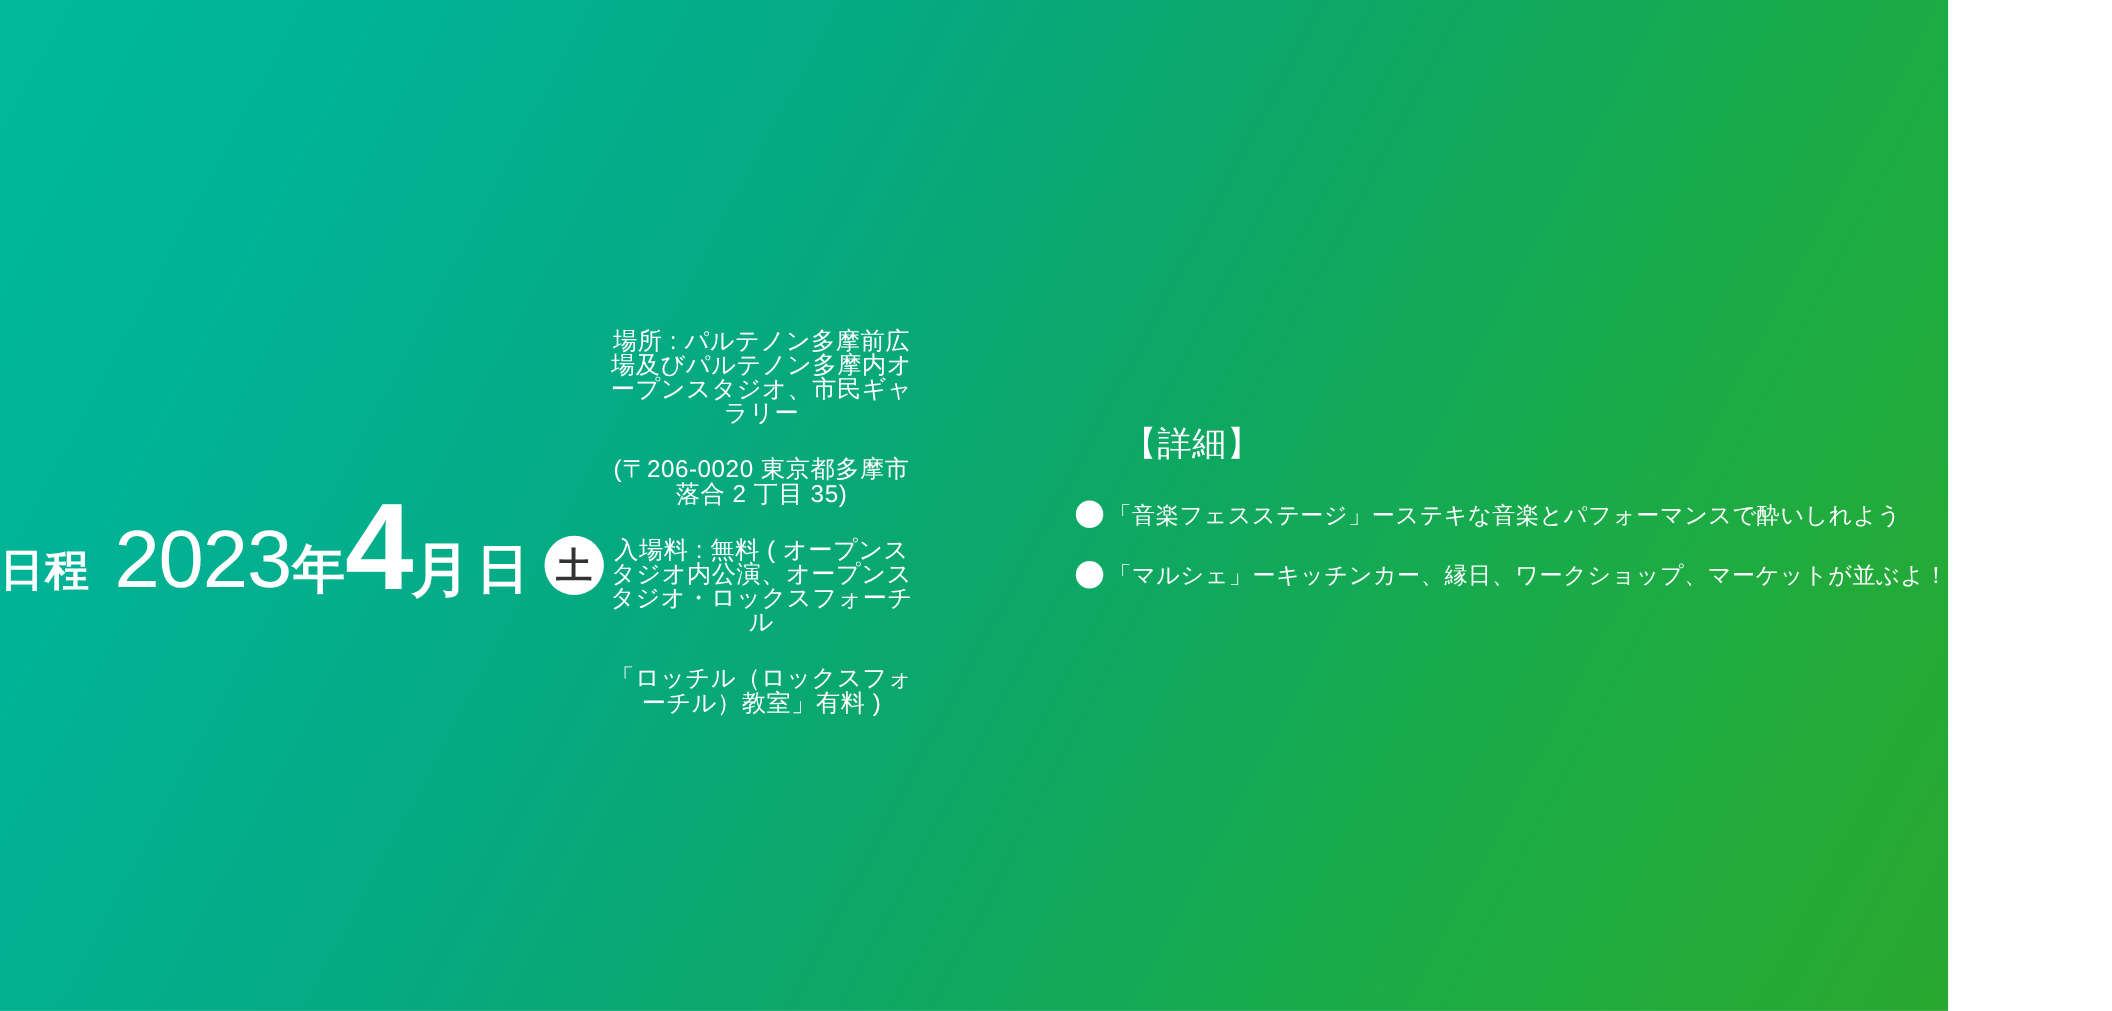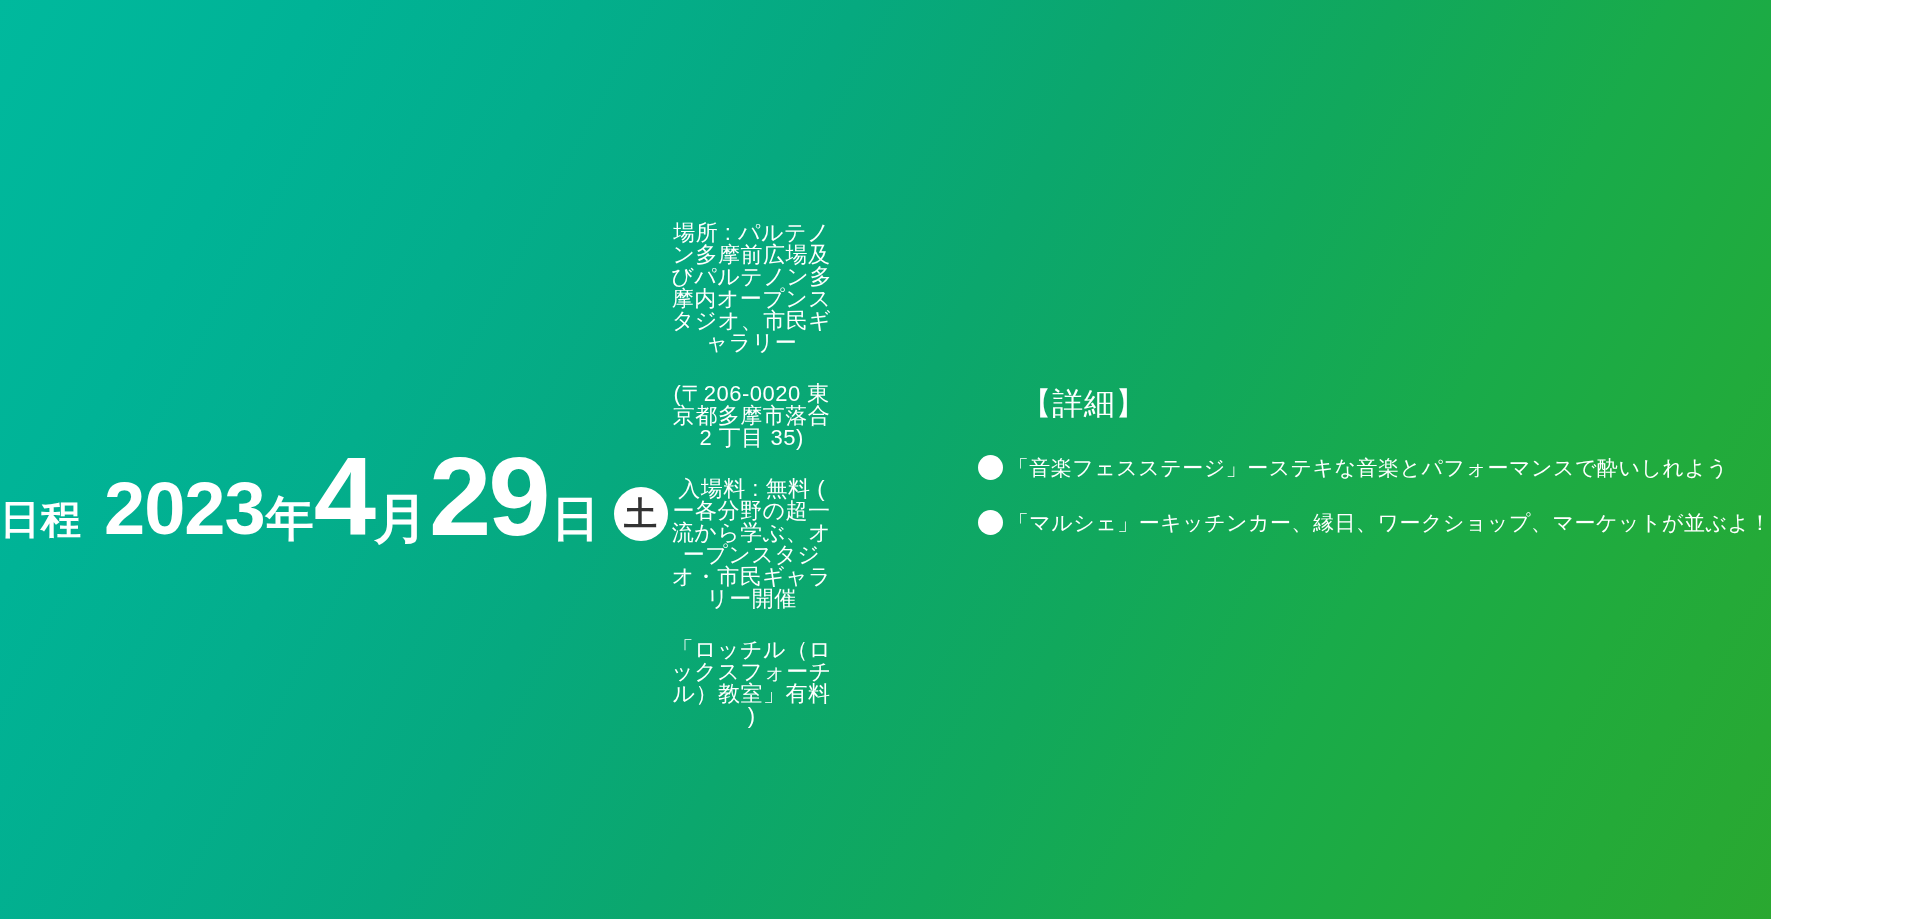--- a/index.html
+++ b/index.html
@@ -45,21 +45,21 @@
   }
   .date-label {
     font-size: 40px;
     font-weight: 700;
     letter-spacing: 1px;
     padding-bottom: 14px;
     margin-right: 22px;
   }
   .date-year {
     font-size: 74px;
-    font-weight: 700;
+    font-weight: 400;
     letter-spacing: -1px;
     padding-bottom: 7px;
     text-align: right;
   }
   .date-kanji-year {
     font-size: 48px;
     font-weight: 800;
     padding-bottom: 10px;
     margin-left: 1px;
   }
@@ -154,29 +154,28 @@
 <body>
 
 <div id="poster">
 
   <div class="date-block">
     <span class="date-label">日程</span>
     <span class="date-year">2023</span>
     <span class="date-kanji-year">年</span>
     <span class="date-big">4</span>
     <span class="date-kanji-month">月</span>
-    <span class="date-big">29</span>
     <span class="date-kanji-day">日</span>
     <span class="weekday-badge">土</span>
   </div>
 
   <div class="info-block">
     <div class="info-line">場所 : パルテノン多摩前広場及びパルテノン多摩内オープンスタジオ、市民ギャラリー</div>
     <div class="info-line">(〒206-0020 東京都多摩市落合 2 丁目 35)</div>
-    <div class="info-line">入場料 : 無料 ( ー各分野の超一流から学ぶ、オープンスタジオ・市民ギャラリー開催</div>
+    <div class="info-line">入場料 : 無料 ( オープンスタジオ内公演、オープンスタジオ・ロックスフォーチル</div>
     <div class="info-line">「ロッチル（ロックスフォーチル）教室」有料 )</div>
   </div>
 
   <div class="details-block">
     <div class="details-heading">【詳細】</div>
 
     <div class="detail-item">
       <span class="bullet-dot"></span>
       <span>「音楽フェスステージ」ーステキな音楽とパフォーマンスで酔いしれよう</span>
     </div>

